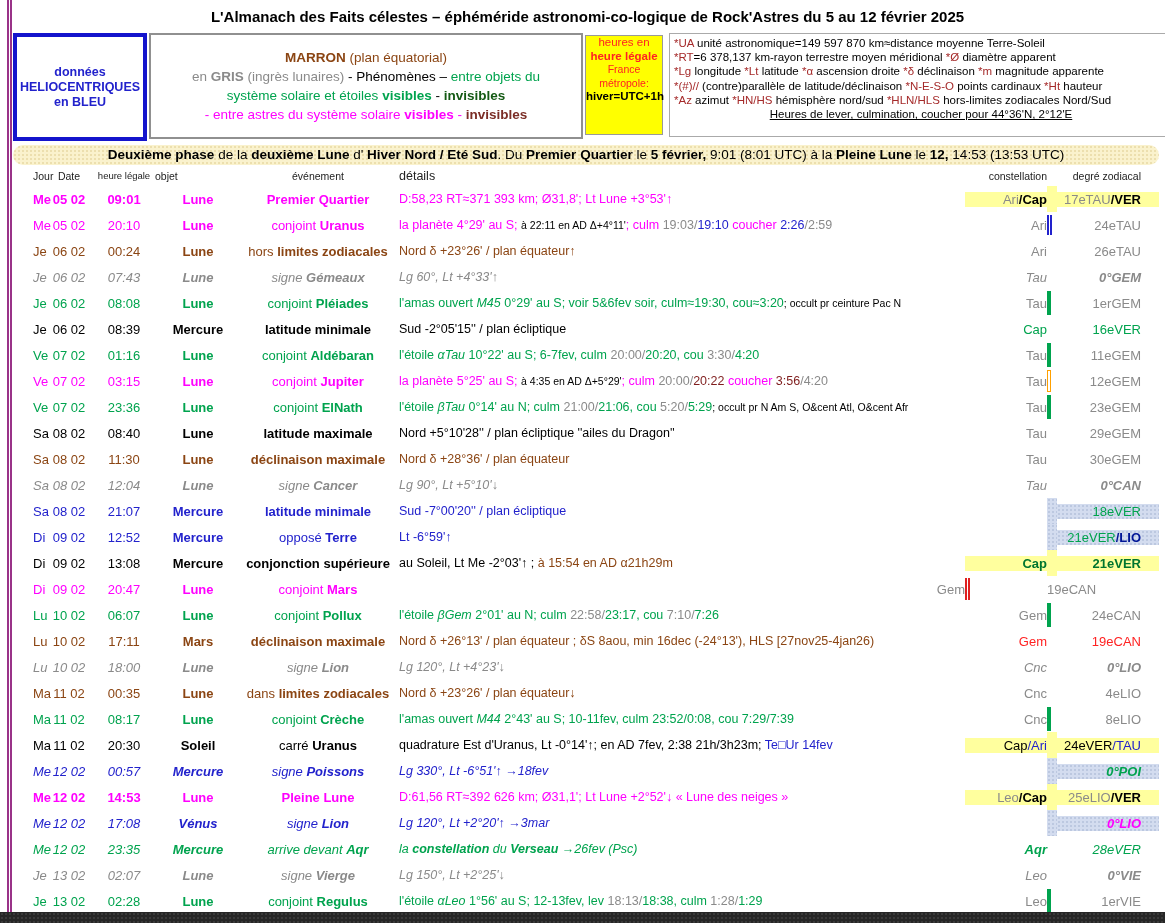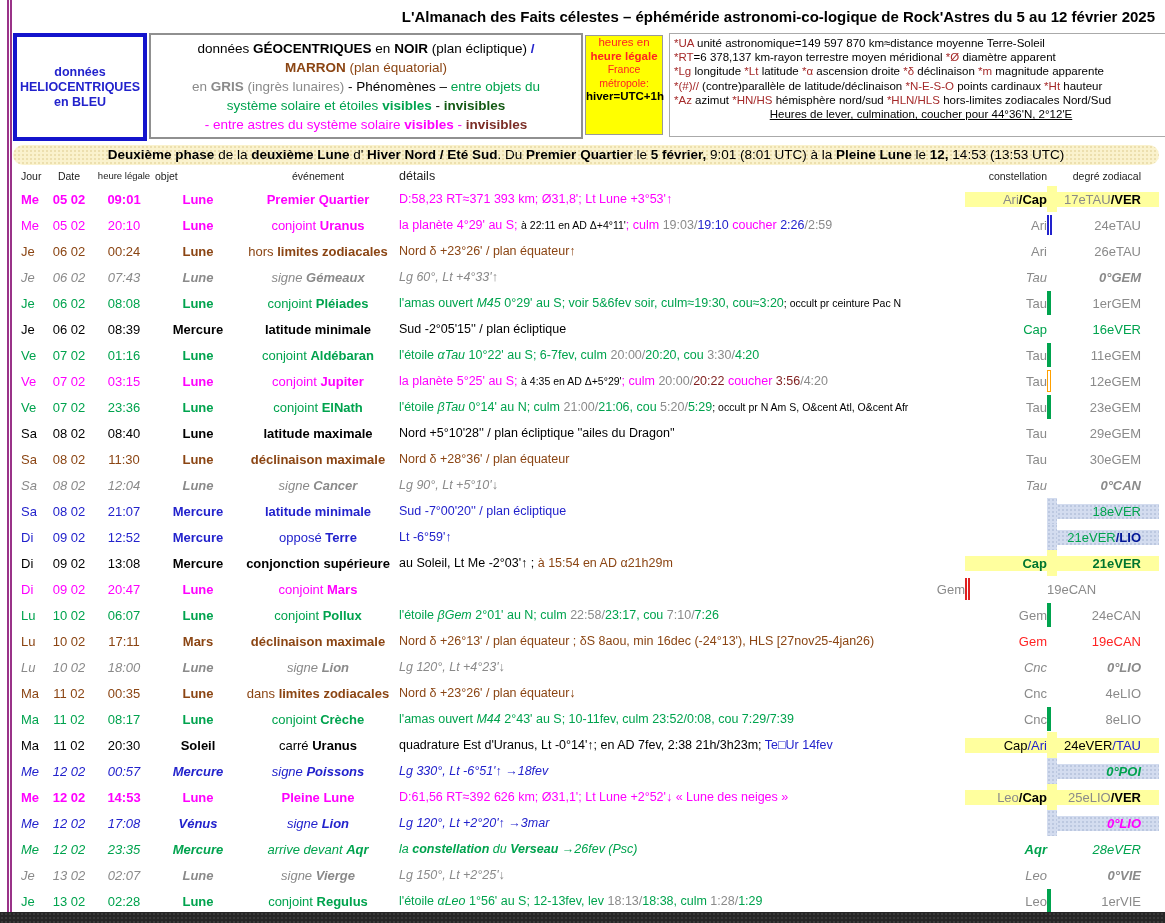--- a/index.html
+++ b/index.html
@@ -2,32 +2,32 @@
 <html><head>
 <meta charset="utf-8">
 <style>
   html,body{margin:0;padding:0;background:#fff;}
   body{font-family:"Liberation Sans","DejaVu Sans",sans-serif;width:1165px;height:923px;position:relative;overflow:hidden;}
   .b{font-weight:bold}.i{font-style:italic}.sm{font-size:10.5px}.u{text-decoration:underline}
   .c-mag{color:#ff00ff}.c-grn{color:#00a34e}.c-blu{color:#2222cc}.c-mar{color:#8b4513}
   .c-gry{color:#8a8a8a}.c-blk{color:#000}.c-red{color:#ff2222}.c-org{color:#7f1d1d}
   .c-dgn{color:#00752f}.c-nvy{color:#001596}.c-dred{color:#a52a2a}.c-dmar{color:#7b2d26}.c-dgrn2{color:#145a14}
   #leftborder{position:absolute;left:7px;top:0;width:0;height:923px;border-left:5px double #993388;}
-  #title{position:absolute;left:20px;top:8px;width:1135px;text-align:right;font-size:15px;font-weight:bold;color:#000;}
+  #title{position:absolute;left:20px;top:8px;width:1135px;text-align:center;font-size:15px;font-weight:bold;color:#000;}
   #hdr{position:absolute;left:13px;top:33px;width:1146px;height:108px;}
   #helio-box{position:absolute;left:0;top:0;width:126px;height:100px;border:4px solid #1414cc;background:#fff;display:flex;flex-direction:column;justify-content:center;text-align:center;font-size:12.5px;font-weight:bold;color:#2222cc;line-height:15px;}
   #geo-box{position:absolute;left:136px;top:0;width:430px;height:102px;border:2px solid #909090;background:#fff;display:flex;flex-direction:column;justify-content:center;text-align:center;font-size:13.5px;line-height:19px;}
   #hours-box{position:absolute;left:572px;top:2px;width:76px;height:98px;border:1px solid #999;background:#ffff00;display:flex;flex-direction:column;justify-content:flex-start;text-align:center;font-size:11.5px;line-height:13.5px;}
   #defs-box{position:absolute;left:656px;top:0;width:500px;height:104px;border:1px solid #aaa;background:#fff;padding:2px 0 0 4px;box-sizing:border-box;font-size:11.5px;line-height:14.2px;color:#000;}
   #defs-box .ftr{text-align:center;}
   #phase{position:absolute;left:13px;top:145px;width:1146px;height:20px;background:#faf2cd;background-image:radial-gradient(#ecdfae 1px,transparent 1px);background-size:4px 4px;text-align:center;font-size:13.5px;line-height:20px;color:#000;border-radius:10px;}
   #colhdr{position:absolute;left:13px;top:166px;width:1146px;height:19px;display:grid;grid-template-columns:32px 48px 62px 86px 154px 1fr 82px 10px 102px;align-items:center;font-size:10.5px;color:#222;}
   #rows{position:absolute;left:13px;top:186px;width:1146px;}
   .row{display:grid;grid-template-columns:32px 48px 62px 86px 154px 1fr 82px 10px 102px;align-items:center;height:26px;font-size:13px;}
-  .cell-jour{padding-left:8px}
+  .cell-jour{padding-left:20px}
   .cell-date,.cell-heure,.cell-objet,.cell-event{text-align:center}
   .cell-objet{font-weight:bold}
   .cell-details{font-size:12.5px;padding-left:4px;white-space:nowrap;overflow:hidden}
   .cell-const{text-align:right}
   .cell-deg{text-align:right;padding-right:18px}
   .cell-bar{display:flex;align-items:center;justify-content:flex-start;height:26px}
   .bar-grn{width:4px;height:24px;background:#00a34e}
   .bar-blue2{width:5px;height:20px;border-left:2px solid #2222cc;border-right:2px solid #2222cc;box-sizing:border-box}
   .bar-red2{width:5px;height:22px;border-left:2px solid #e02020;border-right:2px solid #e02020;box-sizing:border-box}
   .bar-org{width:4px;height:22px;border:1px solid #ffa000;box-sizing:border-box}
@@ -41,21 +41,20 @@
 <div id="leftborder"></div>
 <div id="title">L'Almanach des Faits célestes – éphéméride astronomi-co-logique de Rock'Astres du 5 au 12 février 2025</div>
 
 <div id="hdr">
   <div id="helio-box">
       <div>données</div>
       <div>HELIOCENTRIQUES</div>
       <div>en BLEU</div>
     </div>
   <div id="geo-box">
-      <div><span class="c-blk">données </span><span class="c-blk b">GÉOCENTRIQUES</span><span class="c-blk"> en </span><span class="c-blk b">NOIR</span><span class="c-blk"> (plan écliptique)  </span><span class="c-blu b">/</span></div>
       <div><span class="c-mar b">MARRON</span><span class="c-mar"> (plan équatorial)</span></div>
       <div><span class="c-gry">en </span><span class="c-gry b">GRIS</span><span class="c-gry"> (ingrès lunaires)</span><span class="c-blk">  -  Phénomènes – </span><span class="c-grn">entre objets du</span></div>
       <div><span class="c-grn">système solaire et étoiles </span><span class="c-grn b">visibles</span><span class="c-blk"> - </span><span class="c-dgrn2 b">invisibles</span></div>
       <div><span class="c-mag">- entre astres du système solaire </span><span class="c-mag b">visibles</span><span class="c-mag"> - </span><span class="c-dmar b">invisibles</span></div>
     </div>
   <div id="hours-box">
       <div><span class="c-red">heures en</span></div>
       <div><span class="c-red b">heure légale</span></div>
       <div><span class="c-red sm">France</span></div>
       <div><span class="c-red sm">métropole:</span></div>

